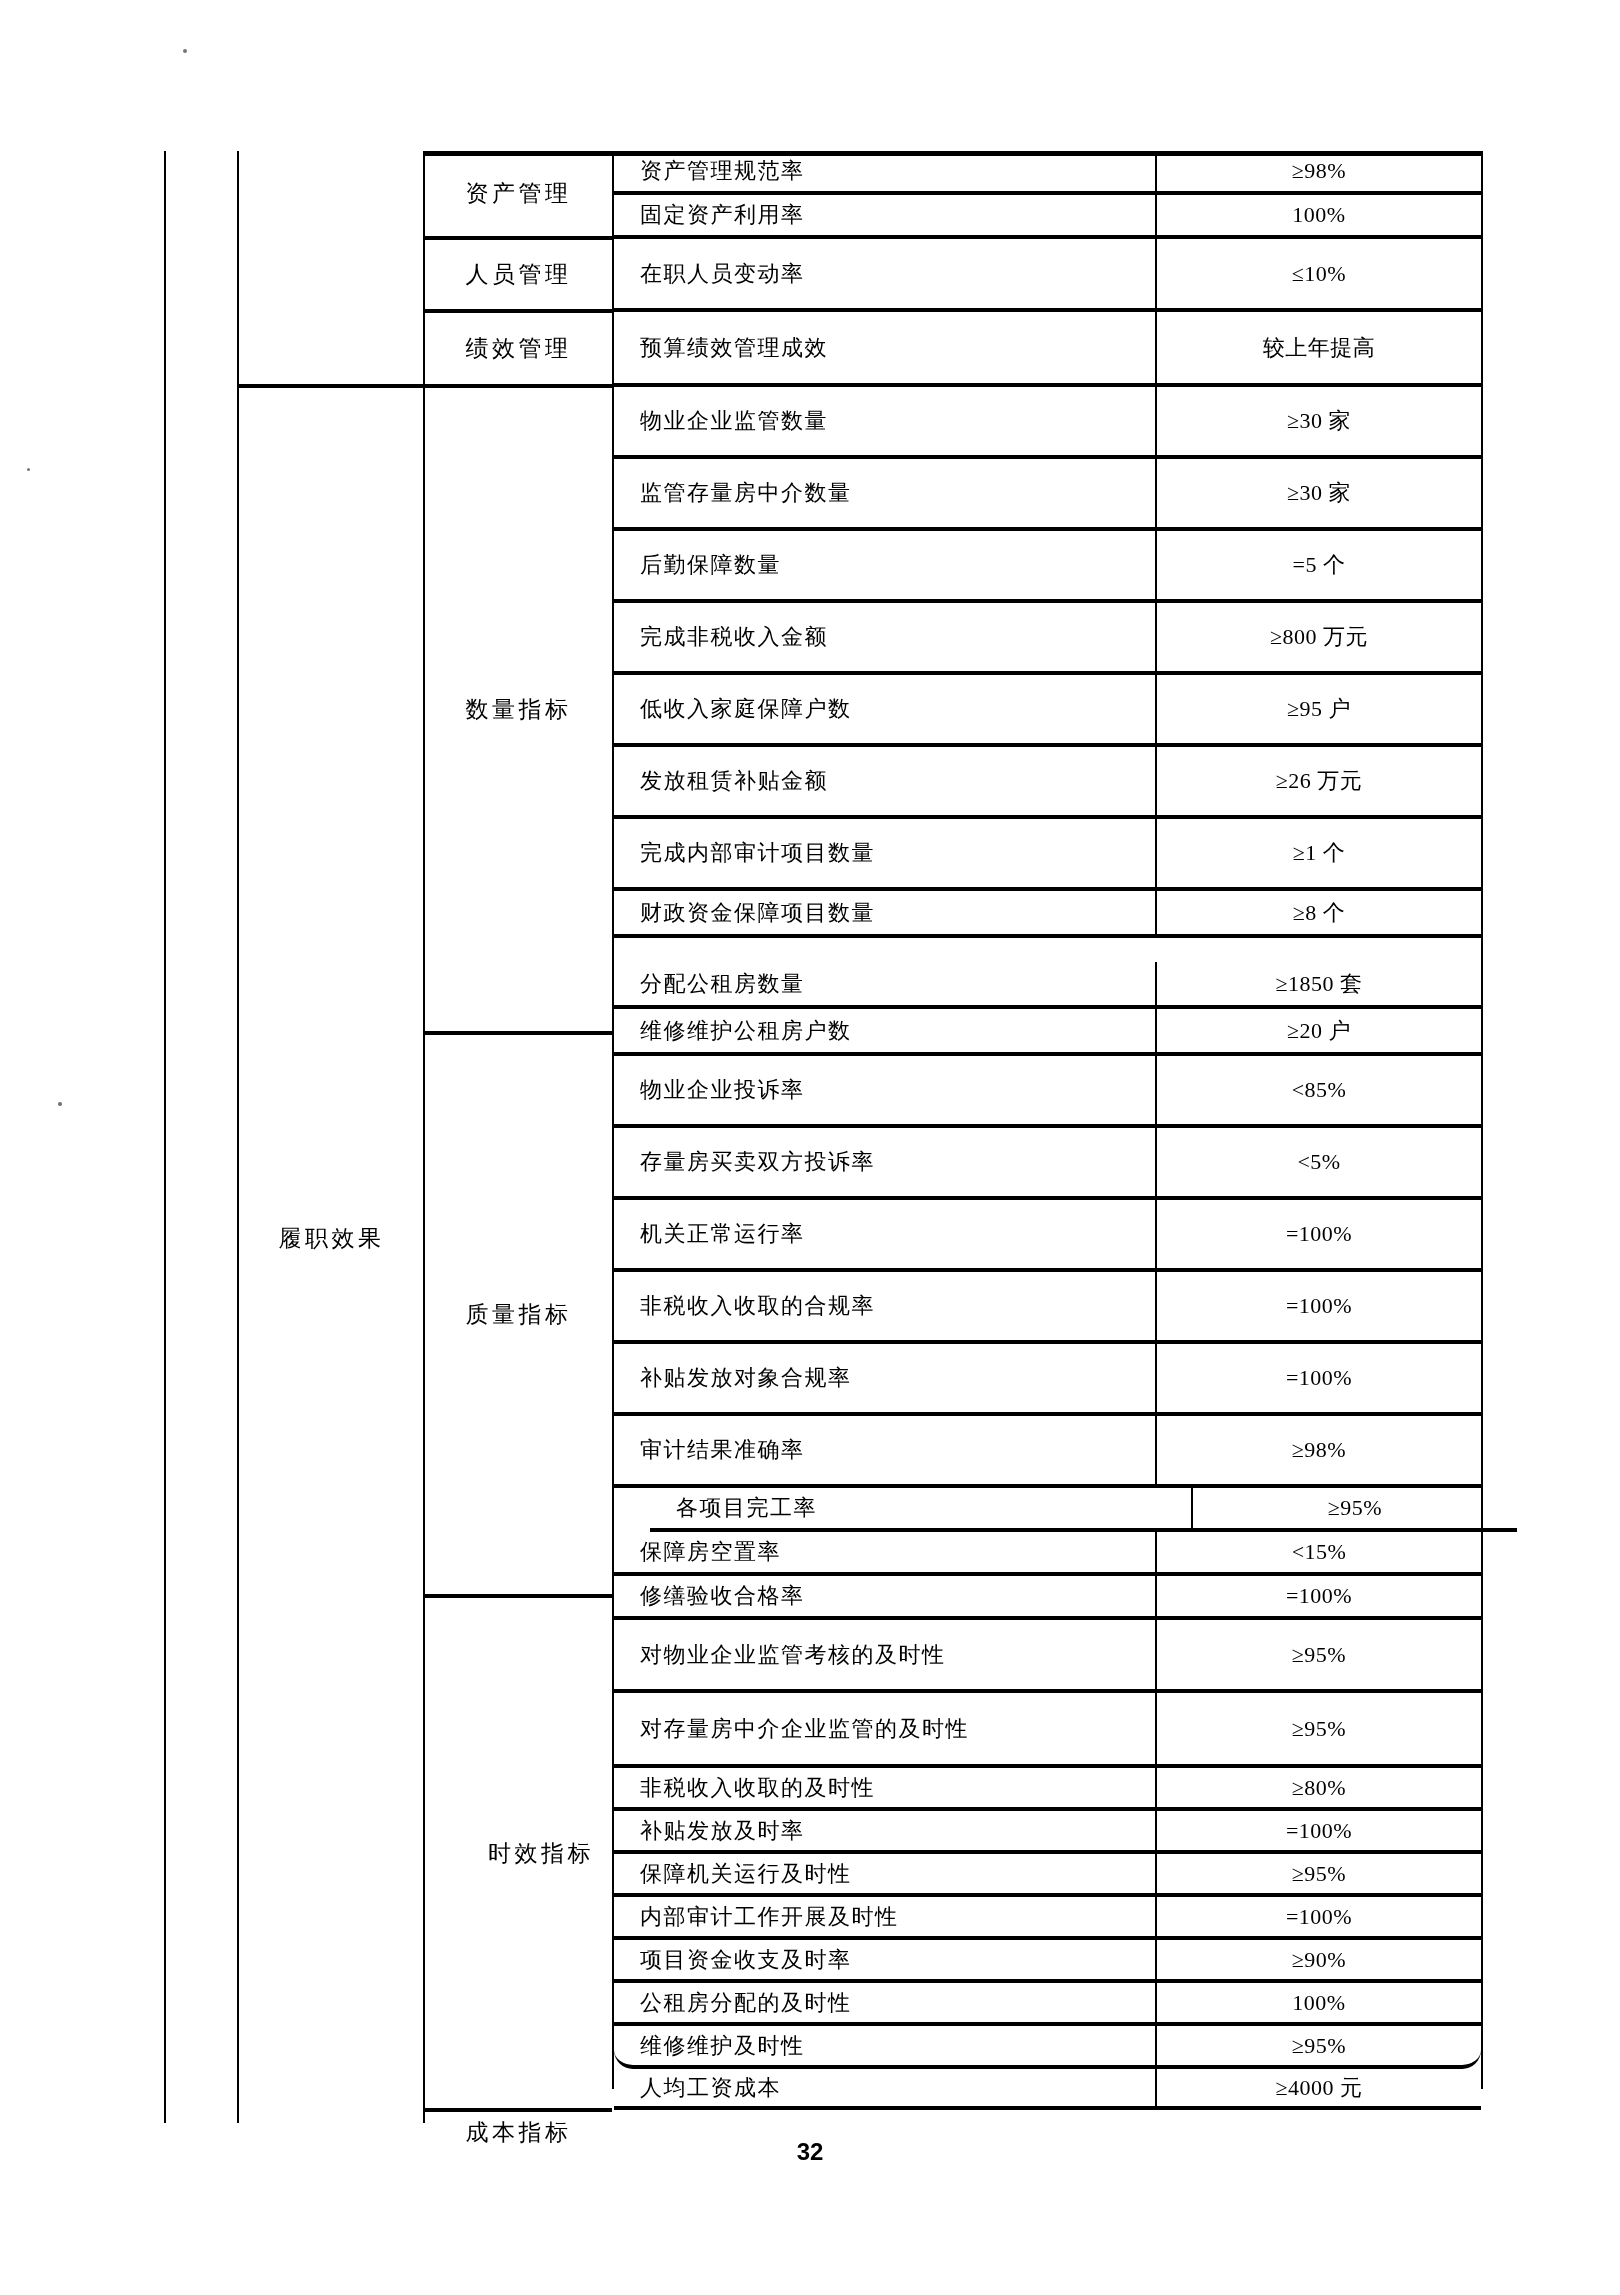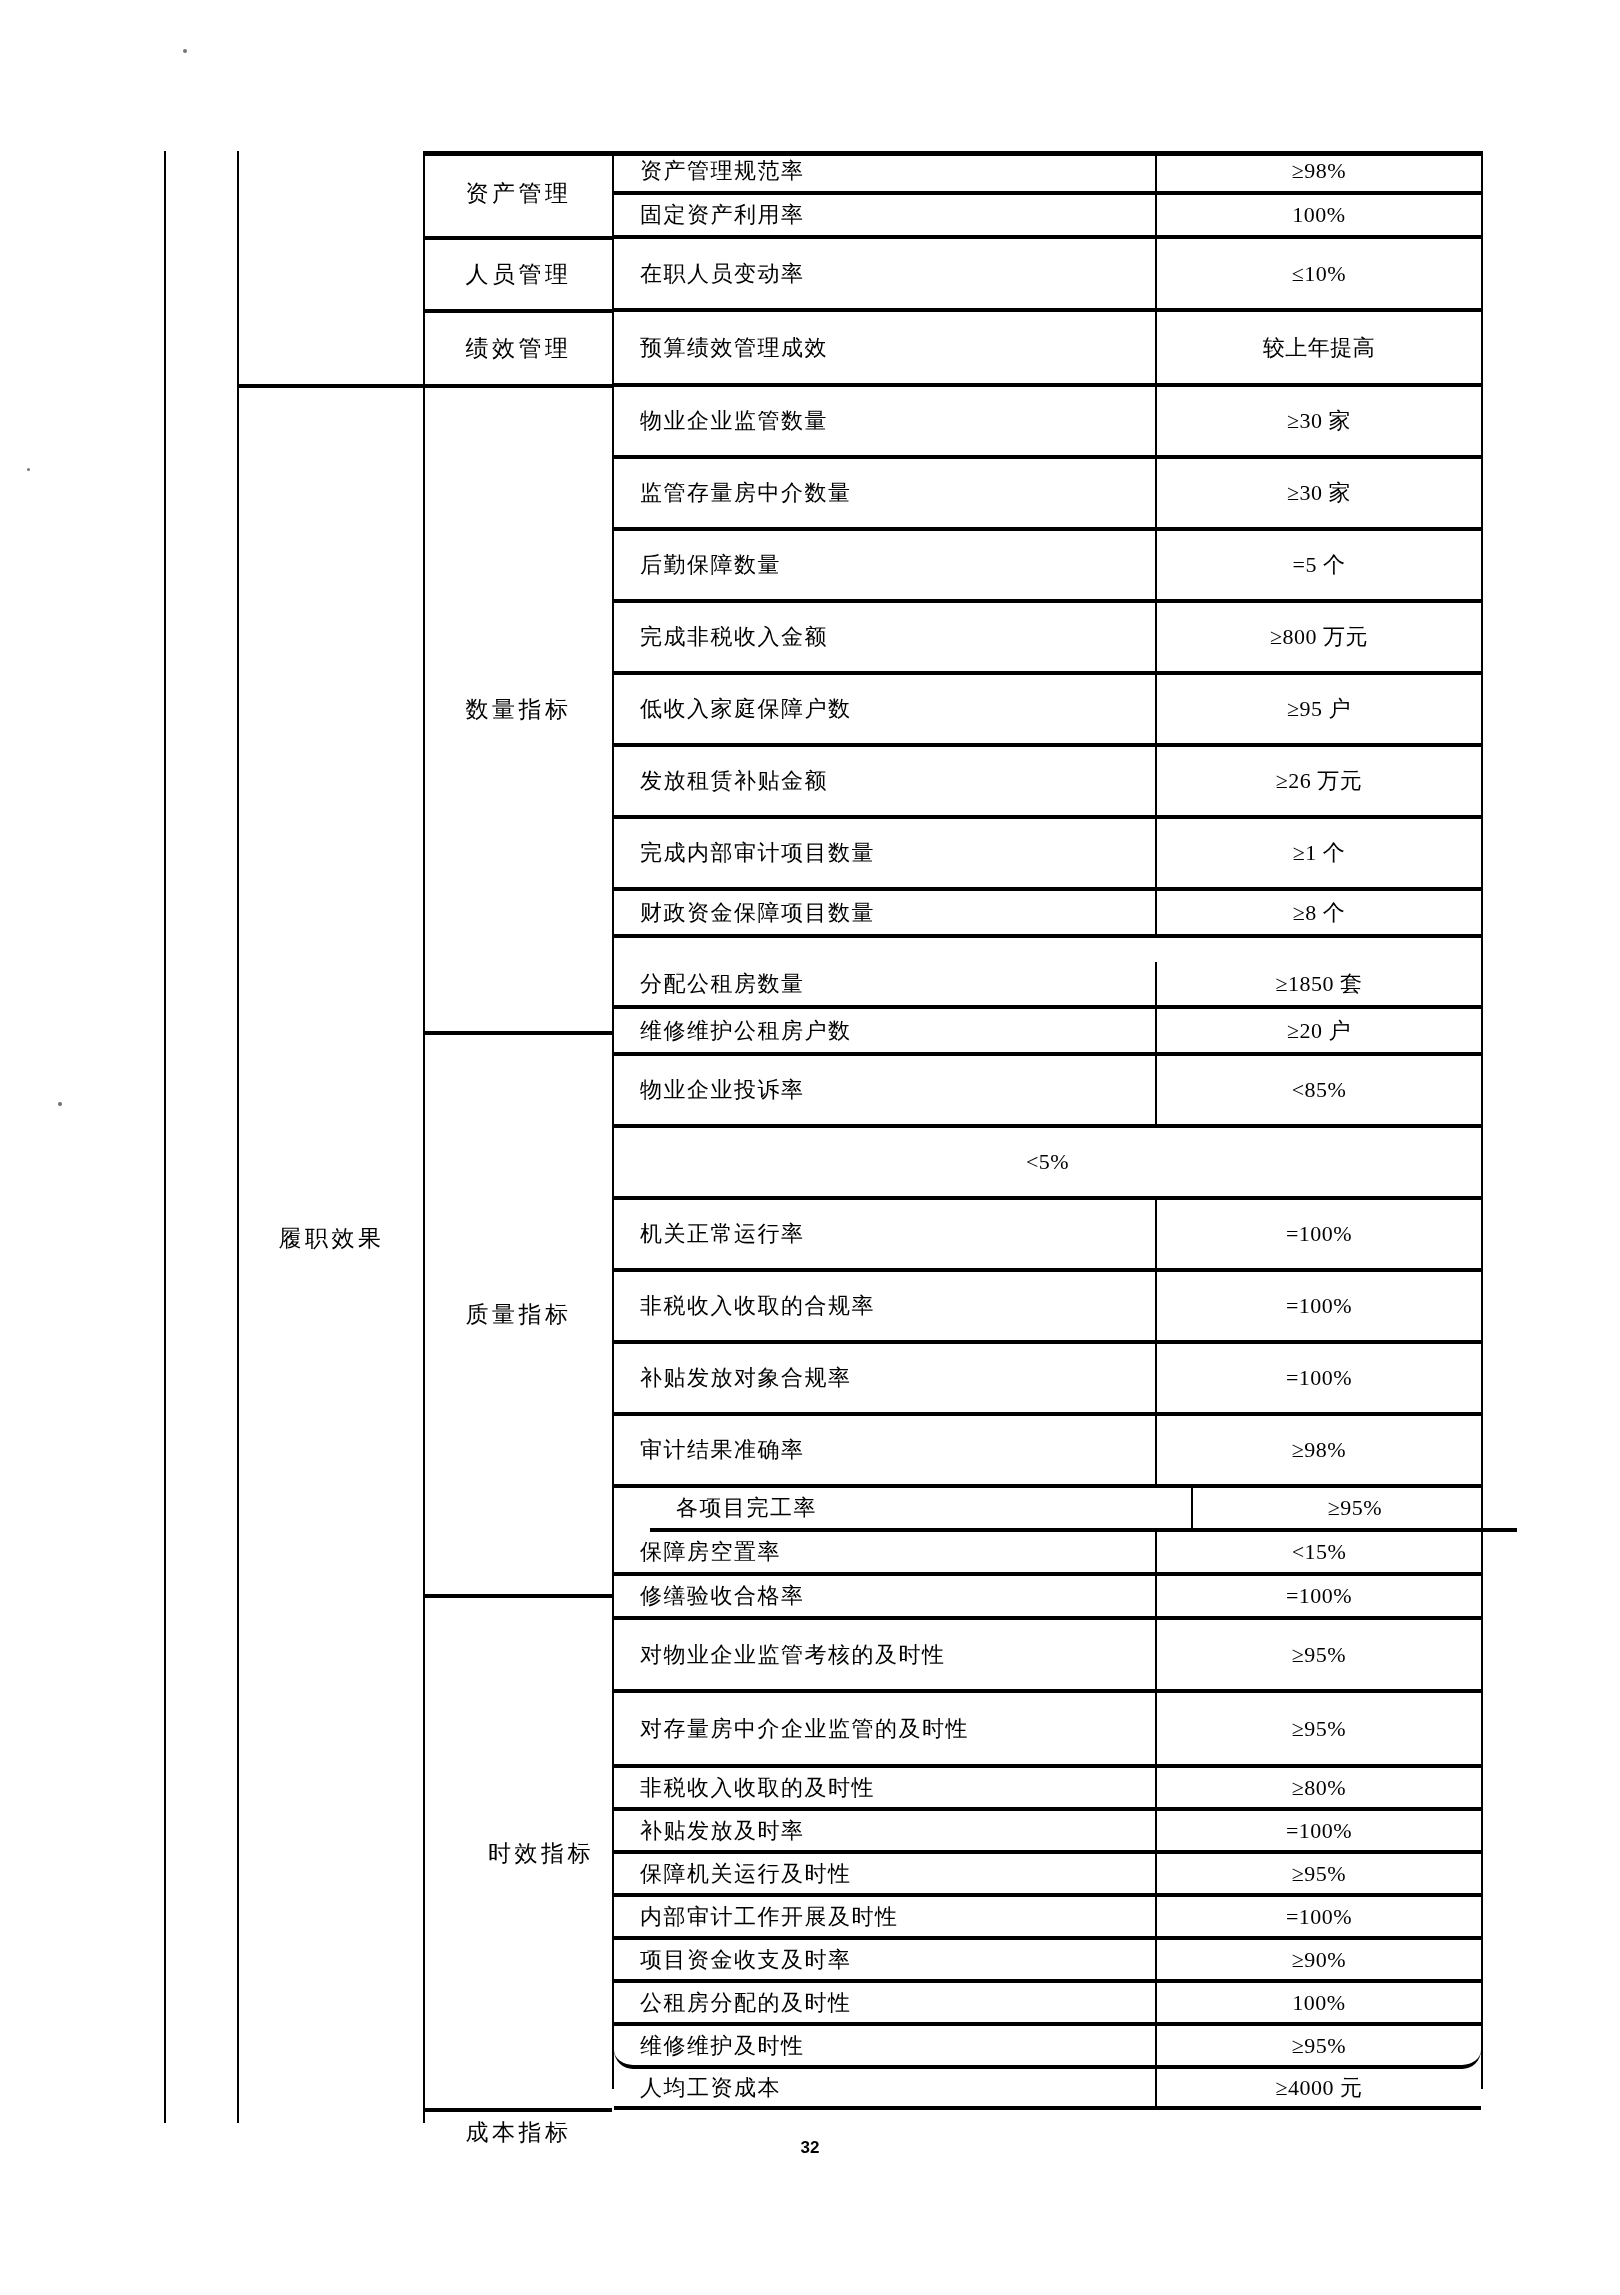--- a/index.html
+++ b/index.html
@@ -33,21 +33,21 @@
     display:flex;align-items:center;padding-left:26px;
     font-size:22px;letter-spacing:1.5px;font-weight:500;
   }
   .indicator-value-cell{
     flex:1;display:flex;align-items:center;justify-content:center;
     font-size:22px;letter-spacing:0.5px;font-weight:500;
   }
 
   .page-number{
     position:absolute;left:0;top:2138px;width:100%;
-    text-align:center;font-size:17px;font-weight:bold;
+    text-align:center;font-size:24px;font-weight:bold;
     font-family:"Liberation Sans","DejaVu Sans",sans-serif;
   }
 
   .speck{position:absolute;background:#2b2b2b;border-radius:50%;opacity:0.65;}
   .speck1{left:183px;top:49px;width:4px;height:4px;}
   .speck2{left:27px;top:468px;width:3px;height:3px;}
   .speck3{left:58px;top:1102px;width:3.5px;height:3.5px;}
 </style>
 </head>
 <body>
@@ -128,20 +128,21 @@
         </div>
         <div class="table-row" style="height: 47px;">
           <div class="indicator-name-cell">维修维护公租房户数</div>
           <div class="indicator-value-cell">≥20 户</div>
         </div>
         <div class="table-row" style="height: 72px;">
           <div class="indicator-name-cell">物业企业投诉率</div>
           <div class="indicator-value-cell">&lt;85%</div>
         </div>
         <div class="table-row" style="height: 72px;">
+          <div class="indicator-name-cell">存量房买卖双方投诉率</div>
           <div class="indicator-value-cell">&lt;5%</div>
         </div>
         <div class="table-row" style="height: 72px;">
           <div class="indicator-name-cell">机关正常运行率</div>
           <div class="indicator-value-cell">=100%</div>
         </div>
         <div class="table-row" style="height: 72px;">
           <div class="indicator-name-cell">非税收入收取的合规率</div>
           <div class="indicator-value-cell">=100%</div>
         </div>

